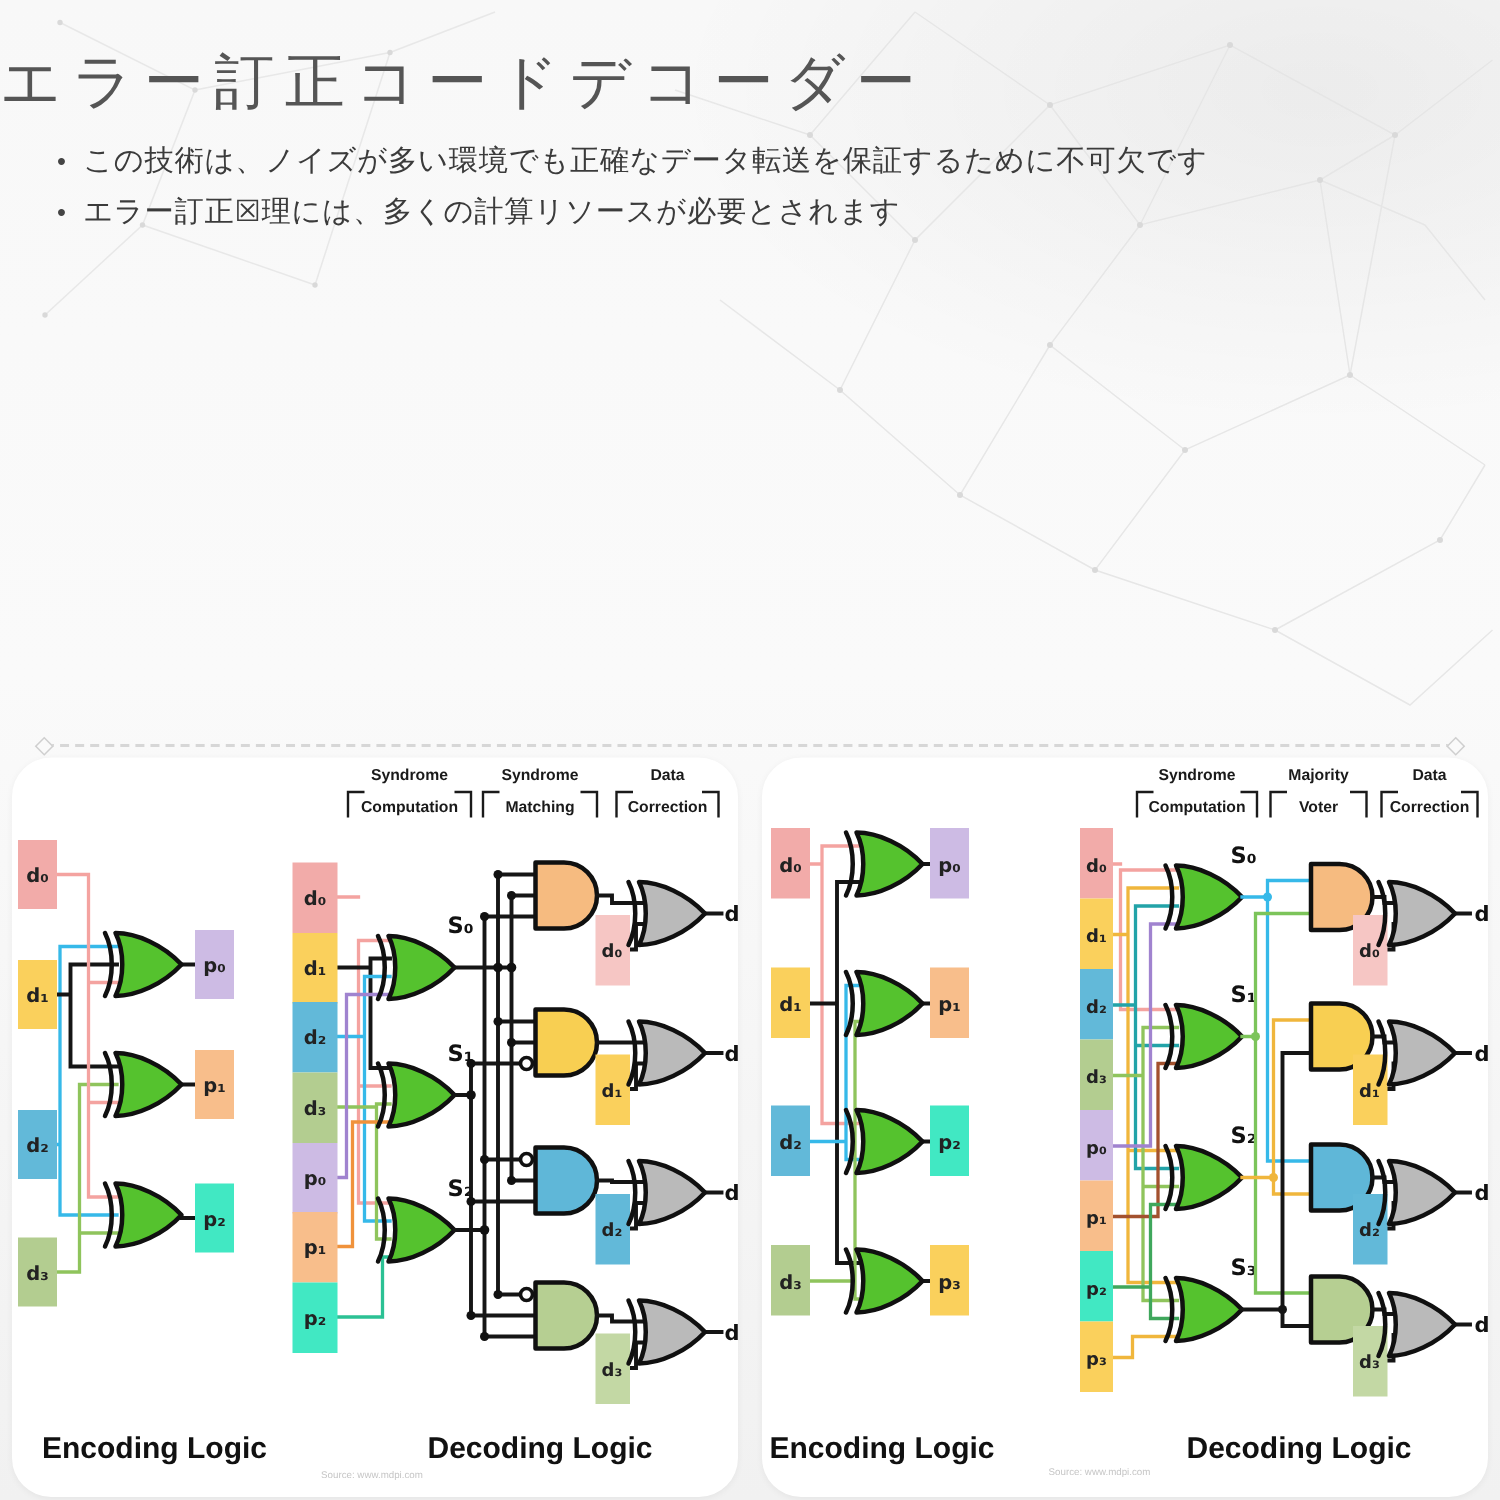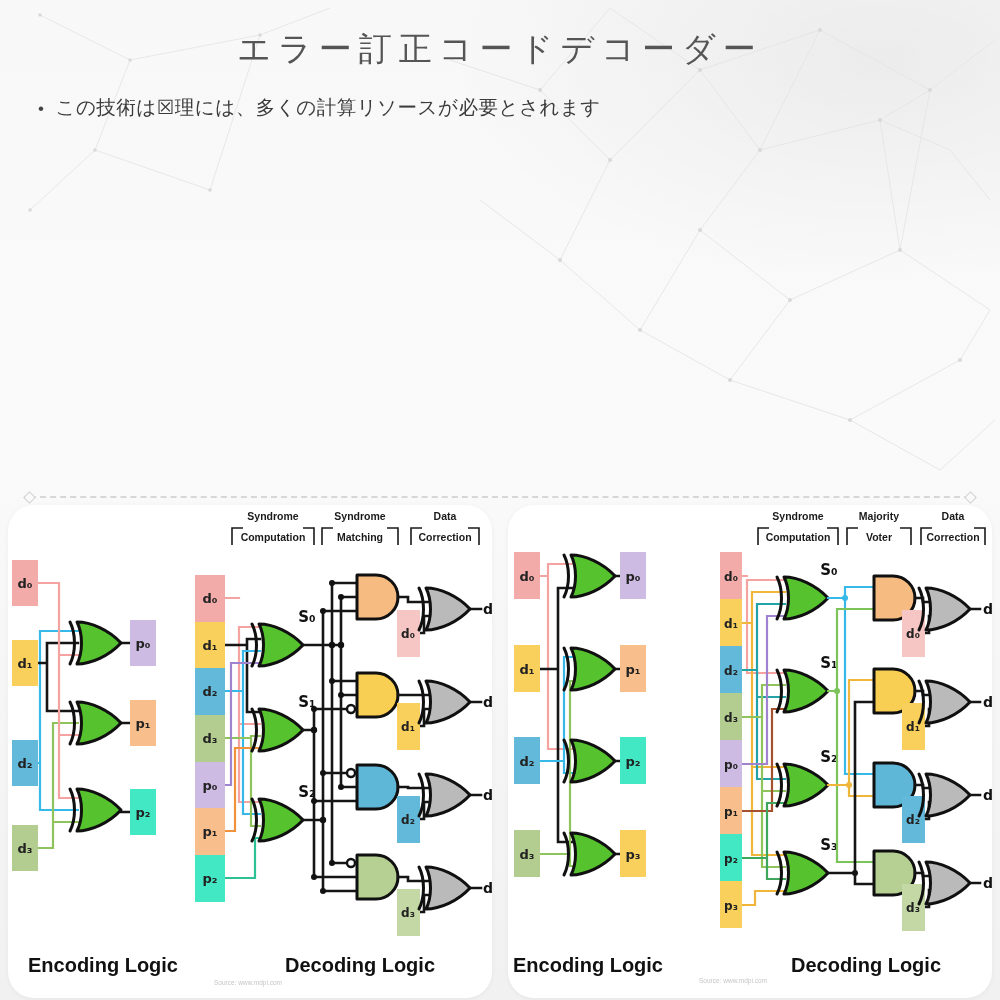--- a/index.html
+++ b/index.html
@@ -2,22 +2,22 @@
 <html><head>
 <meta charset="utf-8">
 <style>
   html,body{margin:0;padding:0}
   .stage{position:relative;width:1000px;height:1000px;overflow:hidden;
     font-family:"Liberation Sans",sans-serif;
     background:
       radial-gradient(ellipse 620px 320px at 88% 6%, rgba(0,0,0,0.05), transparent 70%),
       linear-gradient(180deg,#f8f8f8 0%,#fafafa 45%,#f1f1f1 100%);}
   .bgnet{position:absolute;top:0;left:0;pointer-events:none}
-  .title{position:absolute;top:27px;left:0;width:1000px;text-align:center;margin:0;
-    font-size:33px;font-weight:400;color:#555;letter-spacing:7px;}
+  .title{position:absolute;top:27px;left:0;width:1000px;text-align:left;margin:0;
+    font-size:40px;font-weight:400;color:#555;letter-spacing:7px;}
   .bullets{position:absolute;top:91px;left:38px;margin:0;padding:0;list-style:none;width:920px}
   .bullets li{font-size:19.5px;color:#3b3b3b;line-height:33.5px;letter-spacing:.5px;white-space:nowrap}
   .bullets li::before{content:"•";margin-right:11px;color:#444;font-size:17px}
   .sep{position:absolute;top:496px;left:30px;width:940px;height:0;border-top:2px dashed #d7d7d7}
   .dia{position:absolute;top:-5px;width:7px;height:7px;border:1.5px solid #cfcfcf;background:#fafafa;transform:rotate(45deg)}
   .dia.l{left:-5px}.dia.r{right:-5px}
   .card{position:absolute;top:505px;width:484px;height:493px;background:#fff;border-radius:26px;
     box-shadow:0 1px 5px rgba(0,0,0,.05)}
   .card.cl{left:8px}.card.cr{left:508px}
   svg.diagram{display:block;width:484px;height:493px}
@@ -76,21 +76,22 @@
         <circle cx="610" cy="160" r="2"></circle>
       <circle cx="540" cy="90" r="2"></circle>
         <circle cx="850" cy="420" r="2"></circle>
         <circle cx="960" cy="360" r="2"></circle>
     </g>
   </svg>
 
   <h1 class="title">エラー訂正コードデコーダー</h1>
 
   <ul class="bullets">
-    <li>この技術は☒理には、多くの計算リソースが必要とされます</li>
+    <li>この技術は、ノイズが多い環境でも正確なデータ転送を保証するために不可欠です</li>
+    <li>エラー訂正☒理には、多くの計算リソースが必要とされます</li>
   </ul>
 
   <div class="sep">
     <span class="dia l"></span>
     <span class="dia r"></span>
   </div>
 
   <section class="card cl">
     <svg class="diagram" viewBox="0 0 484 493">
       <defs>

